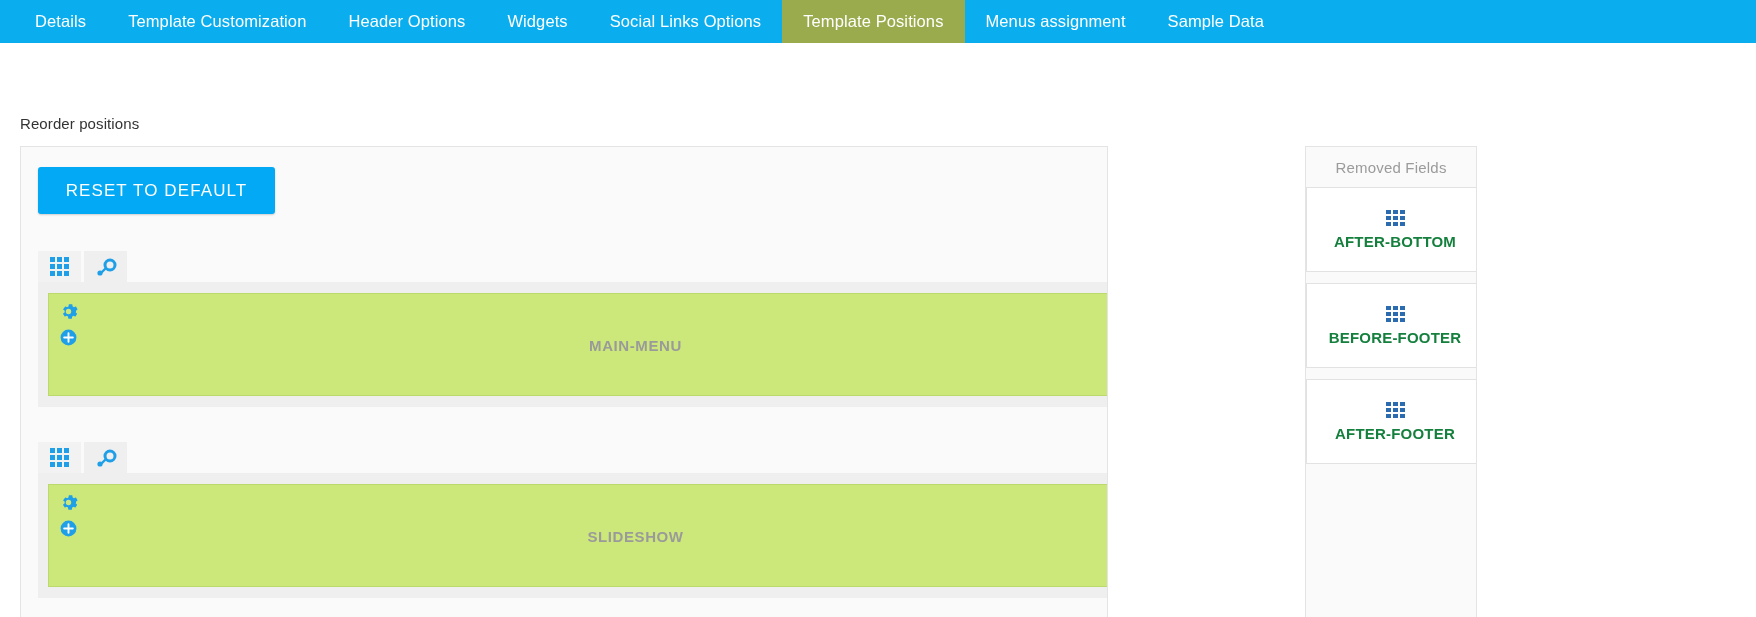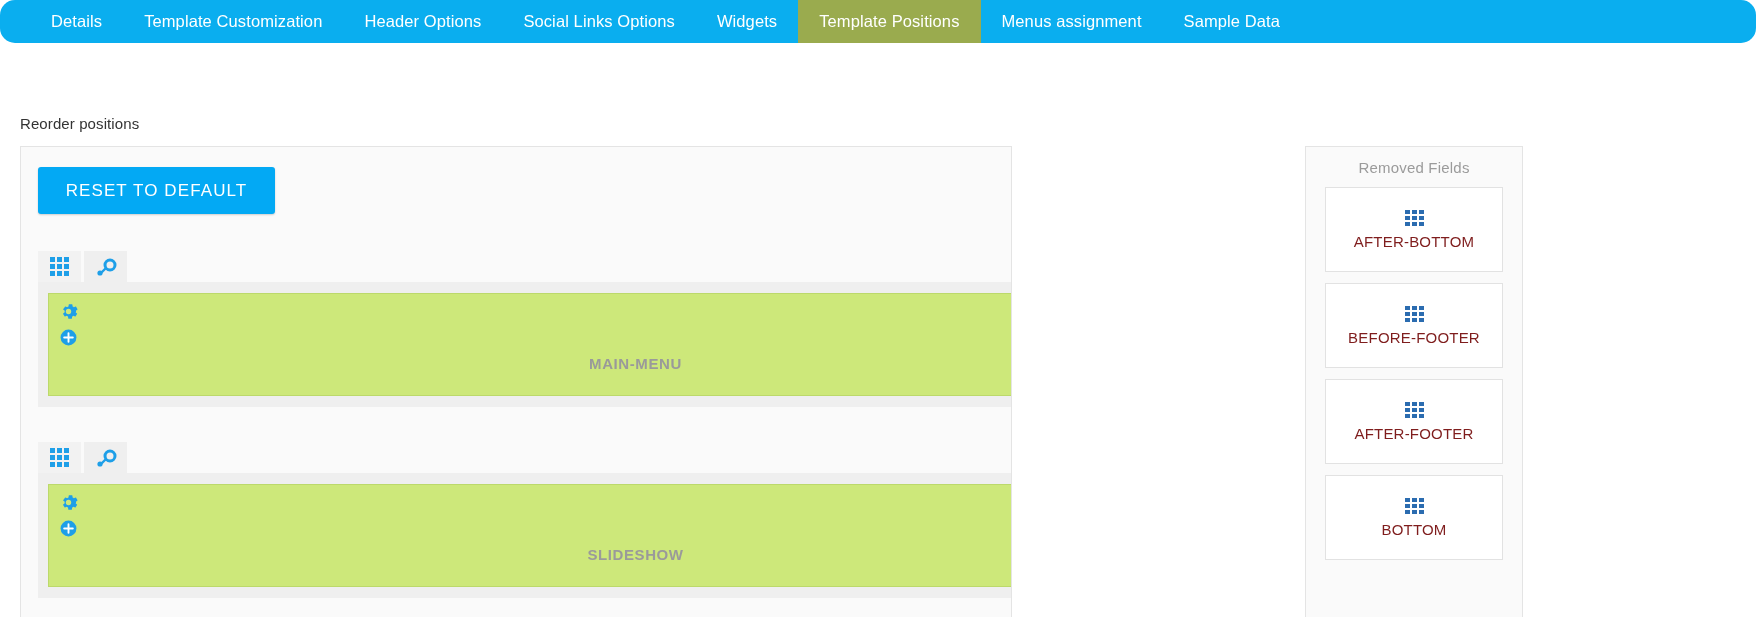--- a/index.html
+++ b/index.html
@@ -13,23 +13,22 @@
   }
 
   
   .topnav {
     position: relative;
     width: 100%;
     height: 43px;
     background: #0aaeef;
     display: flex;
     align-items: stretch;
-    padding-left: 30px;
+    padding-left: 14px;
     overflow: hidden;
-    border-radius: 15px;
   }
   .nav-tab {
     display: flex;
     align-items: center;
     padding: 0 21px;
     color: #ffffff;
     font-size: 16.5px;
     line-height: 1;
     white-space: nowrap;
     cursor: pointer;
@@ -55,21 +54,21 @@
     font-size: 15px;
     color: #333333;
     letter-spacing: 0.1px;
   }
 
   
   .positions-panel {
     position: absolute;
     left: 20px;
     top: 103px;
-    width: 992px;
+    width: 1088px;
     height: 471px;
     background: #fafafa;
     border: 1px solid #e4e4e4;
     border-bottom: none;
     overflow: hidden;
   }
 
   .reset-btn {
     position: absolute;
     left: 17px;
@@ -135,21 +134,20 @@
   }
   .pos-label {
     position: absolute;
     left: 0; right: 0; top: 50%;
     transform: translateY(-50%);
     text-align: center;
     font-size: 15px;
     font-weight: bold;
     color: #9a9a9a;
     letter-spacing: 0.6px;
-    margin-top: 18px;
   }
   .gear-icon-wrap {
     position: absolute;
     left: 10px;
     top: 8px;
     cursor: pointer;
   }
   .plus-icon-wrap {
     position: absolute;
     left: 10px;
@@ -161,21 +159,21 @@
     right: 13px;
     top: 8px;
     cursor: pointer;
   }
 
   
   .removed-panel {
     position: absolute;
     left: 1305px;
     top: 103px;
-    width: 218px;
+    width: 172px;
     height: 471px;
     background: #fafafa;
     border: 1px solid #e4e4e4;
     border-bottom: none;
     overflow: hidden;
   }
   .removed-title {
     margin-top: 12px;
     text-align: center;
     font-size: 15px;
@@ -197,34 +195,35 @@
   .removed-card .card-grid {
     display: grid;
     grid-template-columns: repeat(3, 5px);
     grid-template-rows: repeat(3, 4px);
     gap: 2px;
     margin-bottom: 7px;
   }
   .removed-card .card-grid i { display: block; background: #2b6cb0; }
   .removed-card .card-label {
     font-size: 15px;
-    color: #7f1d1d;
+    color: #15803d;
     letter-spacing: 0.2px;
     white-space: nowrap;
+    font-weight: bold;
   }
 </style>
 </head>
 <body>
 
 <div class="topnav">
   <div class="nav-tab">Details</div>
   <div class="nav-tab">Template Customization</div>
   <div class="nav-tab">Header Options</div>
+  <div class="nav-tab">Widgets</div>
   <div class="nav-tab">Social Links Options</div>
-  <div class="nav-tab">Widgets</div>
   <div class="nav-tab active">Template Positions</div>
   <div class="nav-tab">Menus assignment</div>
   <div class="nav-tab">Sample Data</div>
 </div>
 
 <div class="page">
 
   <div class="reorder-label">Reorder positions</div>
 
   <div class="positions-panel">
@@ -372,29 +371,15 @@
           <i></i>
           <i></i>
           <i></i>
           <i></i>
           <i></i>
           <i></i>
       </span>
       <span class="card-label">AFTER-FOOTER</span>
     </div>
 
-    <div class="removed-card">
-      <span class="card-grid">
-        <i></i>
-          <i></i>
-          <i></i>
-          <i></i>
-          <i></i>
-          <i></i>
-          <i></i>
-          <i></i>
-          <i></i>
-      </span>
-      <span class="card-label">BOTTOM</span>
-    </div>
   </div>
 
 </div>
 
 </body></html>

